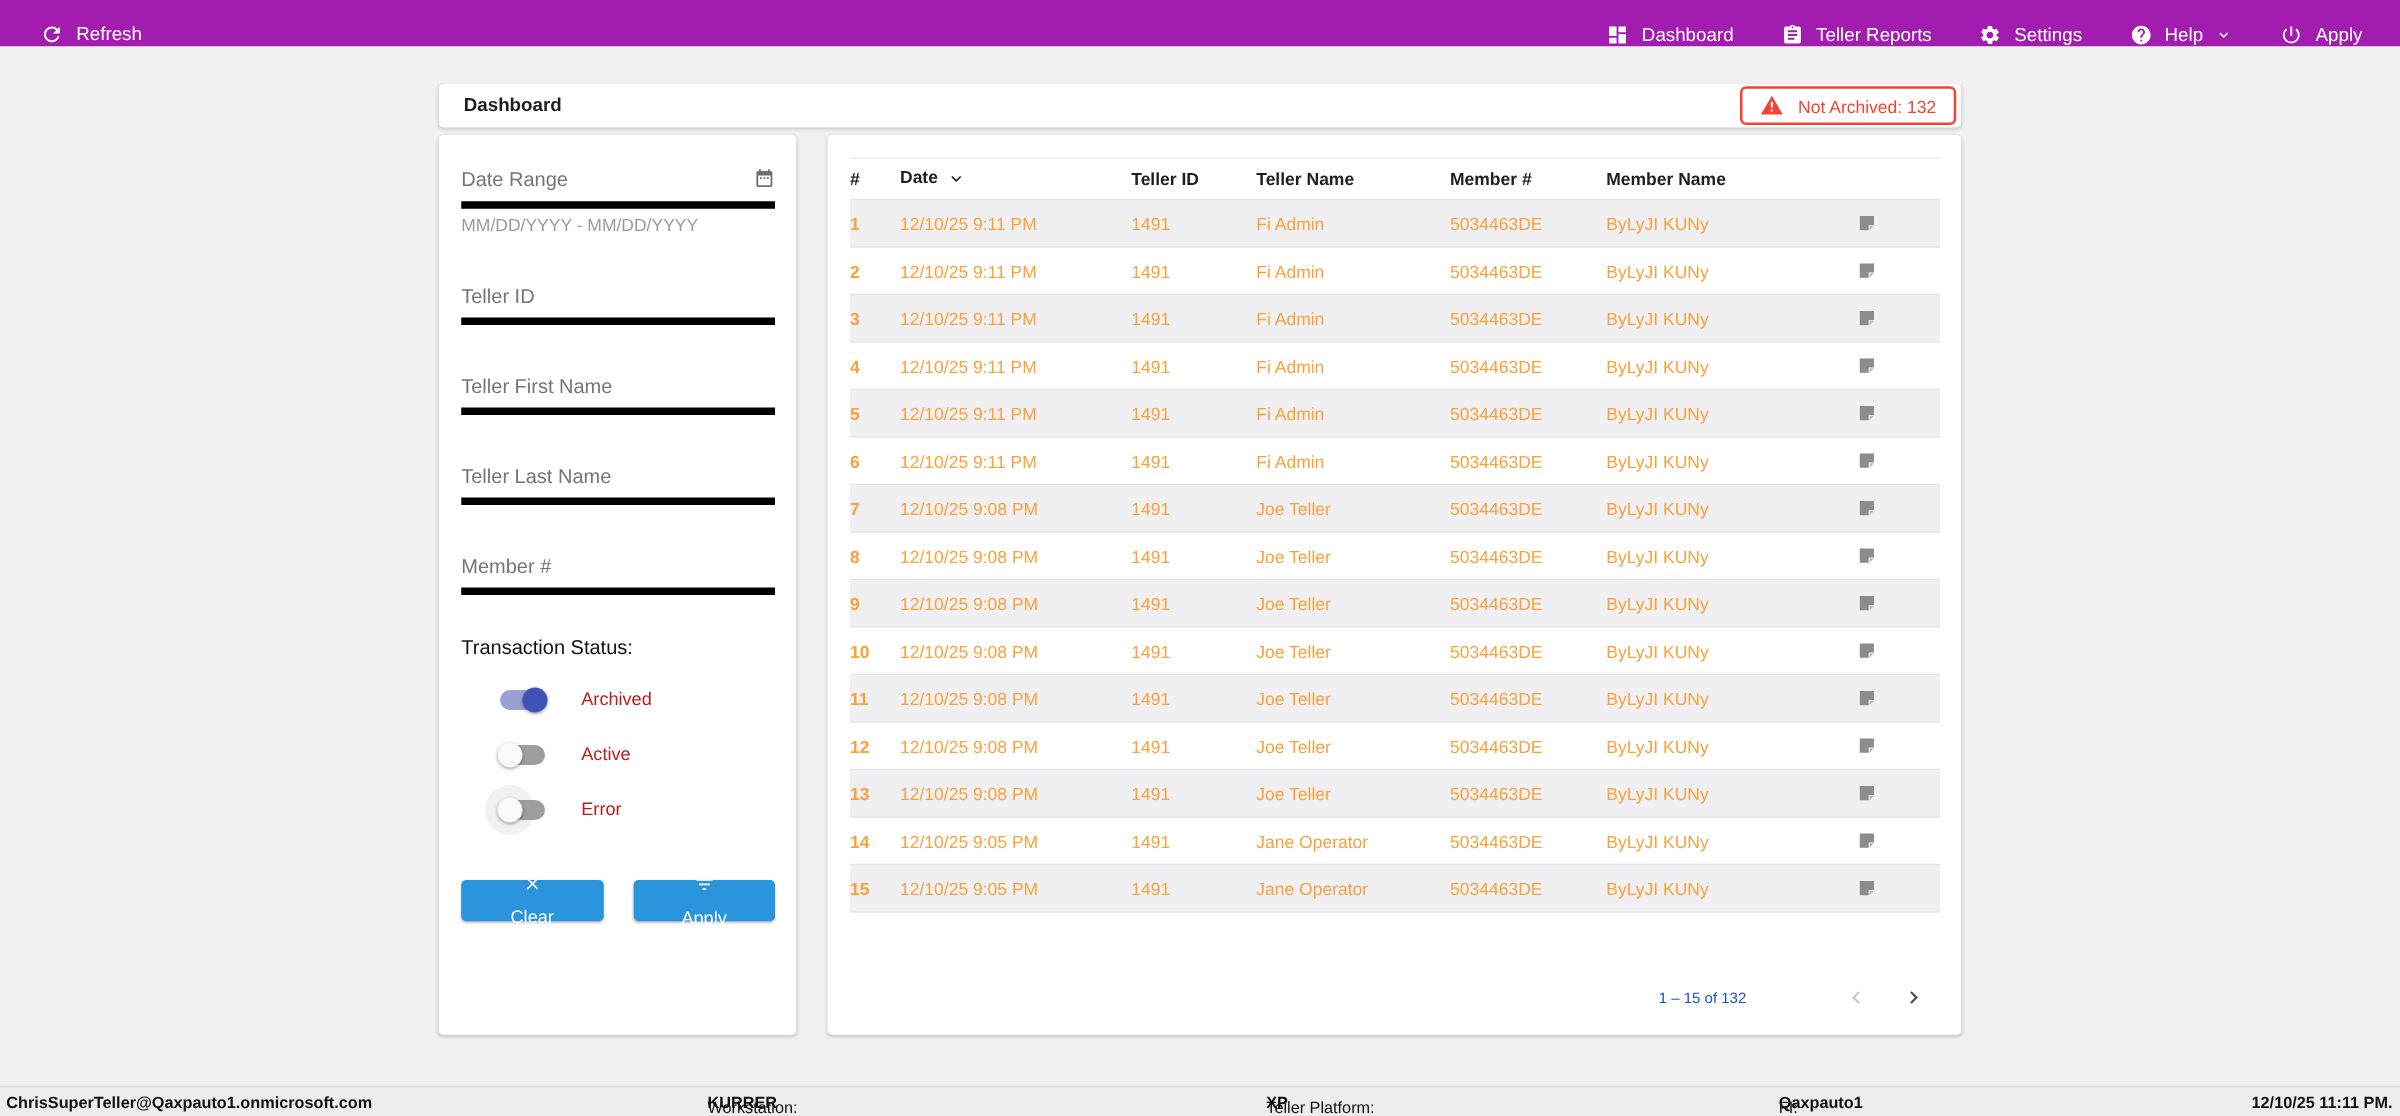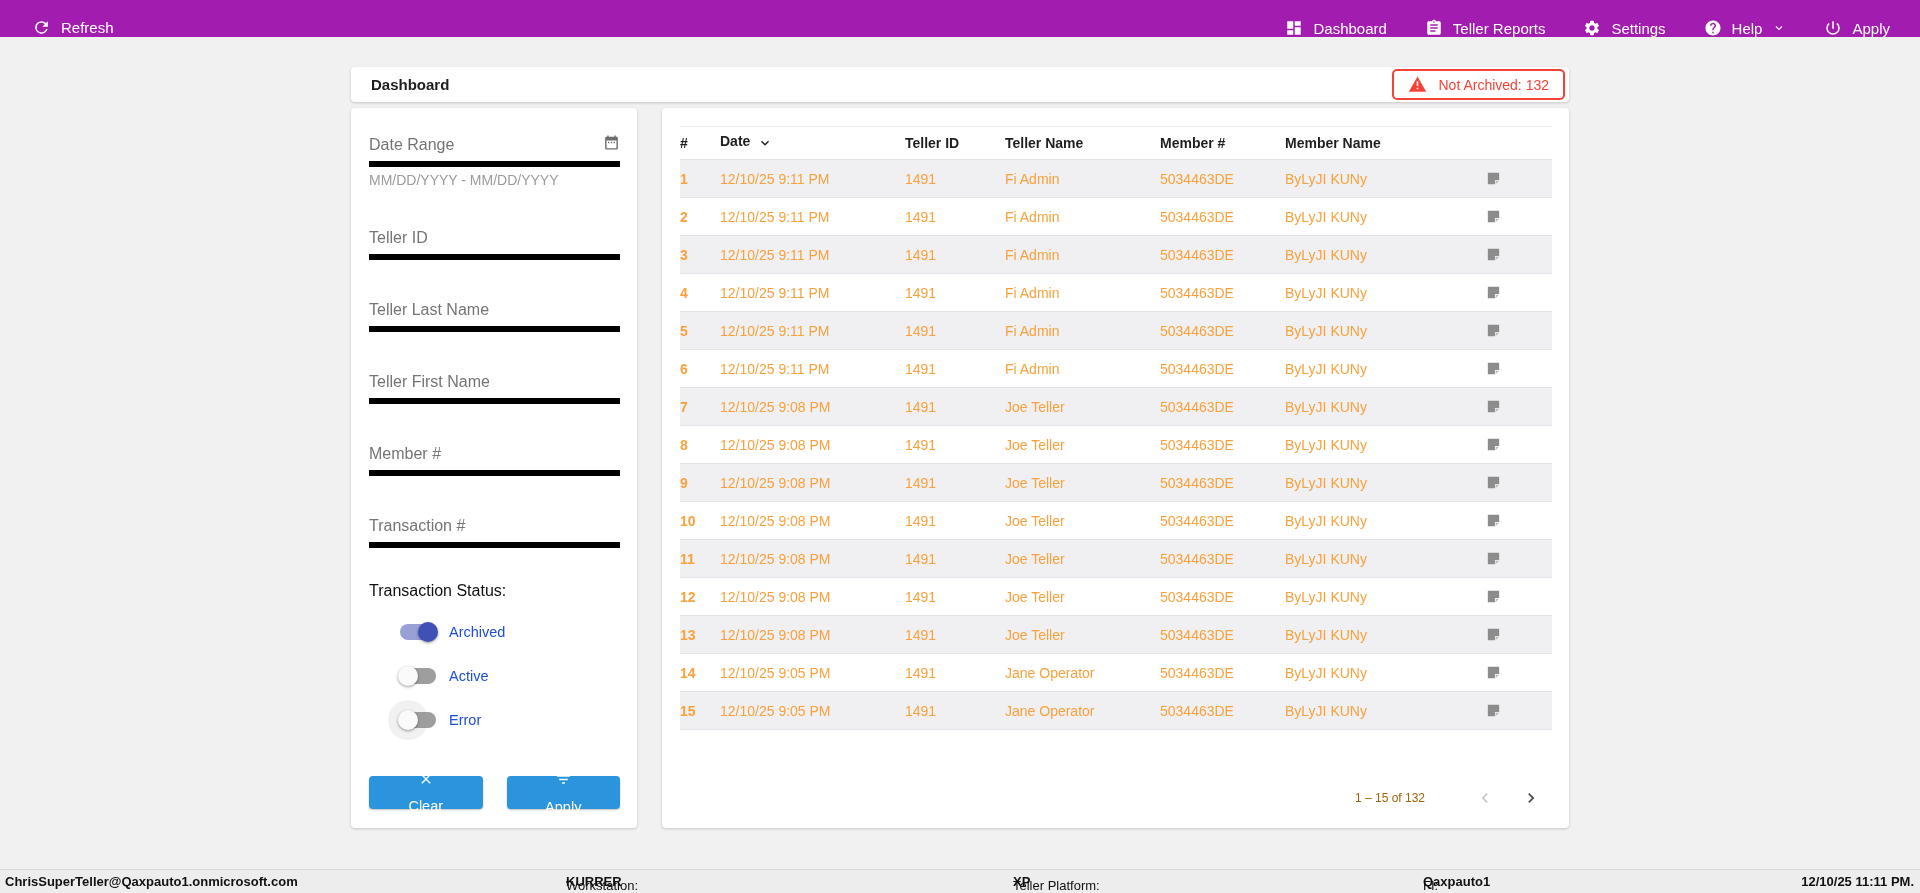--- a/index.html
+++ b/index.html
@@ -37,21 +37,21 @@
   .filter-field { margin-top:39px; }
   .status-label { margin-top:34px; font-size:16px; color:#111; }
   .toggle-row { display:flex; align-items:center; margin:20px 0 0 31px; height:24px; }
   .toggle { position:relative; width:36px; height:16px; border-radius:8px; background:#9e9e9e;
             border:none; cursor:pointer; flex:0 0 auto; }
   .toggle .thumb { position:absolute; top:-2px; left:-2px; width:20px; height:20px;
                    border-radius:50%; background:#fafafa; box-shadow:0 1px 3px rgba(0,0,0,.4); }
   .toggle.on { background:#9aa0d6; }
   .toggle.on .thumb { left:18px; background:#3f51b5; }
   .toggle.halo .thumb { box-shadow:0 1px 3px rgba(0,0,0,.4), 0 0 0 10px rgba(158,158,158,.14); }
-  .toggle-label { font-size:14.5px; color:#1d4ed8; margin-left:13px;text-align:center; }
+  .toggle-label { font-size:14.5px; color:#b91c1c; margin-left:29px;text-align:center; }
   .btn-row { display:flex; gap:24px; margin-top:44px; }
   .blue-btn { width:114px; height:33px; background:#2a94dc; border:none; border-radius:4px;
               color:#fff; font-size:14.5px; display:flex; align-items:center; justify-content:center;
               gap:11px; cursor:pointer; box-shadow:0 1px 2px rgba(0,0,0,.25); font-family:inherit;flex-direction:column; }
 
   
   .table-card { position:absolute; left:662px; top:108px; width:907px; height:720px;
                 background:#fff; border-radius:4px; box-shadow:0 1px 3px rgba(0,0,0,.18);
                 padding:18px 0 0 18px; }
   .tbl { width:872px; }
@@ -59,21 +59,21 @@
             border-bottom:1px solid #e3e3e9; font-size:14px; font-weight:bold; color:#1f1f1f; }
   .t-row { display:flex; align-items:center; height:38px; border-bottom:1px solid #e3e3e9;
            font-size:14px; color:#f9a13c; cursor:pointer; }
   .t-row:nth-child(odd) { background:#f0f0f2; }
   .c0 { width:40px; } .c1 { width:185px; } .c2 { width:100px; } .c3 { width:155px; }
   .c4 { width:125px; } .c5 { width:195px; } .c6 { flex:1; display:flex; align-items:center; padding-left:5px; }
   .row-num { font-weight:bold; }
   .sort-ic { vertical-align:-5px; margin-left:3px; }
   .head-cell { cursor:pointer; }
   .pager { position:absolute; right:28px; bottom:20px; display:flex; align-items:center; }
-  .pager-text { font-size:12px; color:#a16207; margin-right:24px; }
+  .pager-text { font-size:12px; color:#1d4ed8; margin-right:52px; }
   .pg-btn { background:none; border:none; cursor:pointer; padding:0; margin-left:26px; display:flex; }
 
   
   .statusbar { position:absolute; left:0; bottom:0; width:1920px; height:24px; background:#ededed;
                border-top:1px solid #d9d9d9; font-size:13px; color:#111; }
   .statusbar span { position:absolute; top:4px; white-space:nowrap; }
   .sb-user { left:5px; font-weight:bold; }
   .sb-ws { left:551px;margin-left:15px; } .sb-tp { left:1000px;margin-left:13px; } .sb-fi { left:1423px; }
   .sb-time { right:6px; font-weight:bold; }
   .statusbar b { font-weight:bold; }
@@ -159,24 +159,23 @@
     <button class="cal-btn">
       <svg width="17" height="17" viewBox="0 0 24 24">
           <path fill="#6e6e6e" d="M9 11H7v2h2v-2zm4 0h-2v2h2v-2zm4 0h-2v2h2v-2zm2-7h-1V2h-2v2H8V2H6v2H5c-1.11 0-1.99.9-1.99 2L3 20c0 1.1.89 2 2 2h14c1.1 0 2-.9 2-2V6c0-1.1-.9-2-2-2zm0 16H5V9h14v11z"></path>
         </svg>
     </button>
   </div>
   <div class="hint">MM/DD/YYYY - MM/DD/YYYY</div>
 
   <div id="filter-fields">
       <div class="filter-field"><input class="f-input" placeholder="Teller ID" style=""></div>
+      <div class="filter-field"><input class="f-input" placeholder="Teller First Name" style=""></div>
       <div class="filter-field"><input class="f-input" placeholder="Teller Last Name" style=""></div>
-      <div class="filter-field"><input class="f-input" placeholder="Teller First Name" style=""></div>
       <div class="filter-field"><input class="f-input" placeholder="Member #" style=""></div>
-      <div class="filter-field"><input class="f-input" placeholder="Transaction #" style=""></div>
     </div>
 
   <div class="status-label">Transaction Status:</div>
   <div id="toggles">
       <div class="toggle-row">
         <button class="toggle on ">
           <span class="thumb"></span>
         </button>
      <span class="toggle-label">Archived</span>
       </div>

